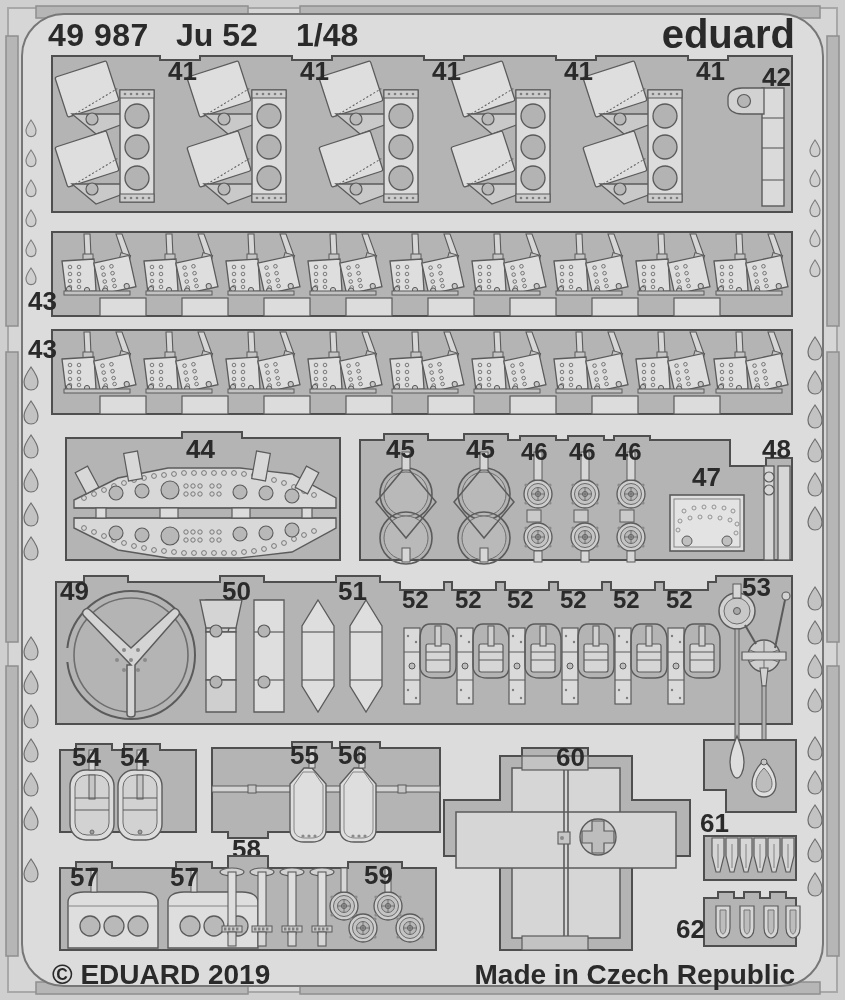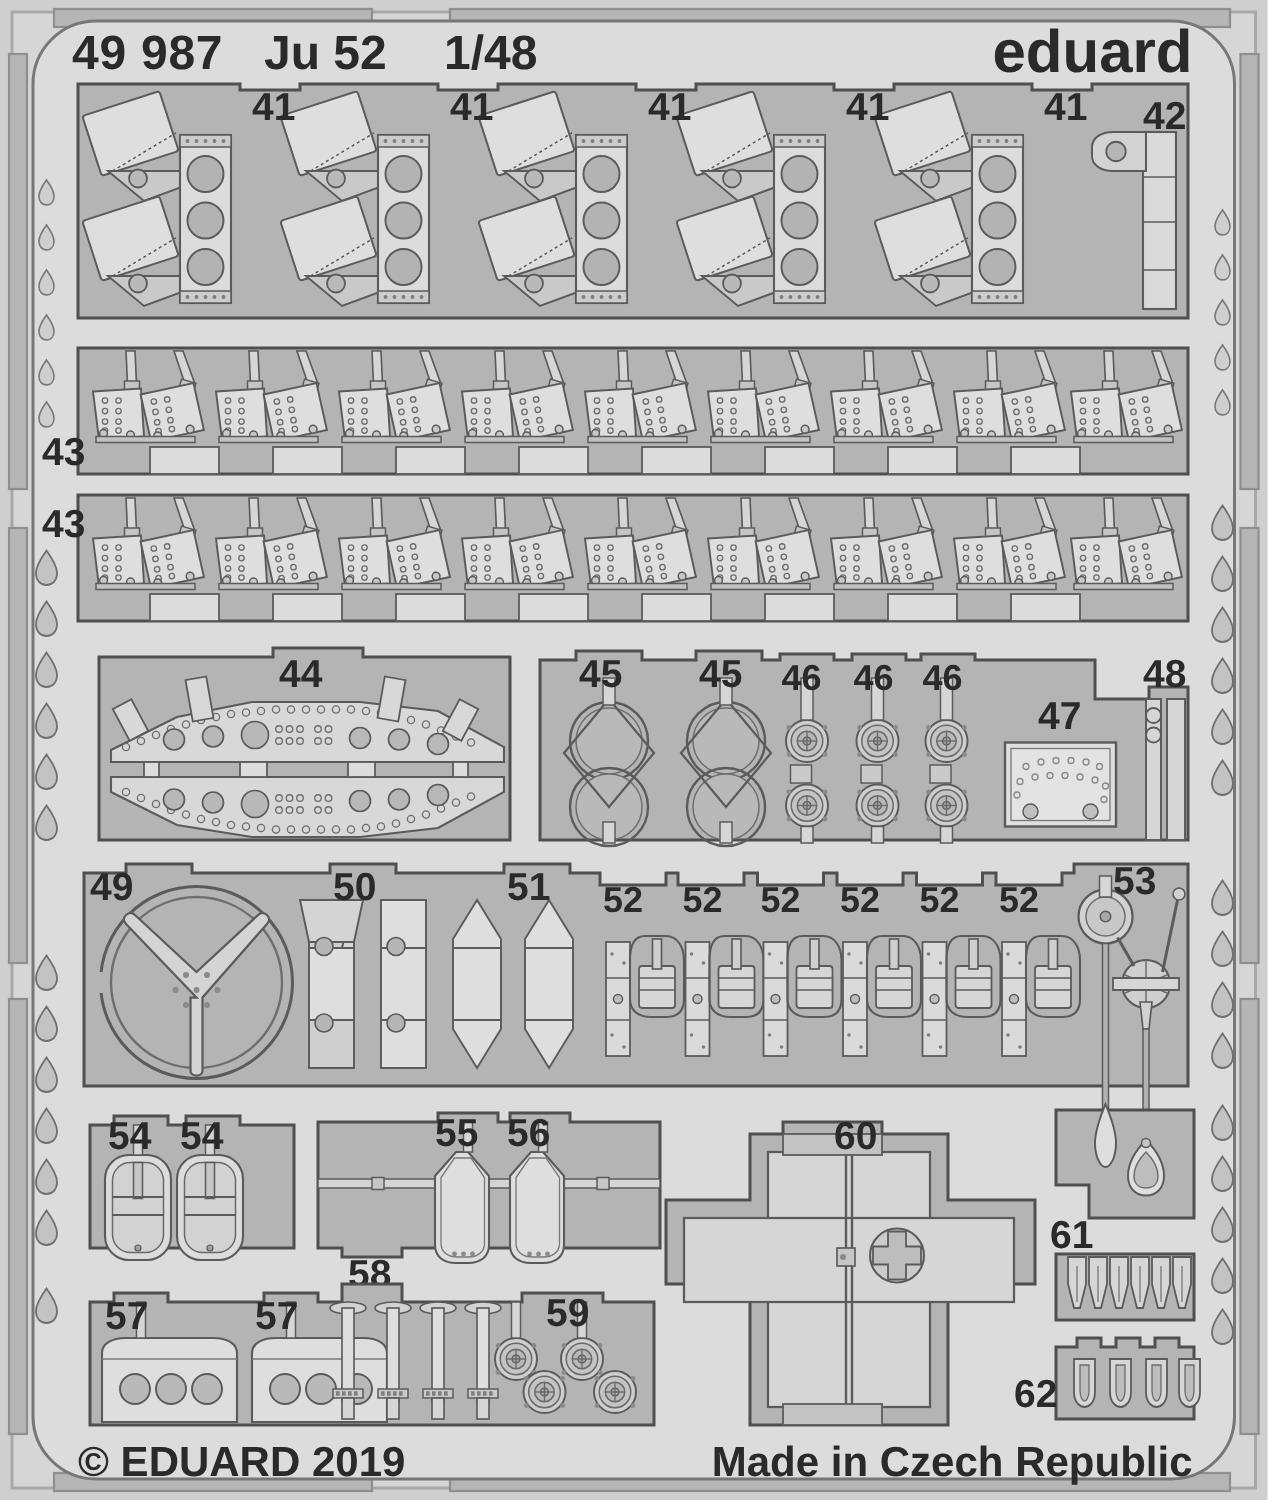--- a/index.html
+++ b/index.html
@@ -8,21 +8,21 @@
     background: #ffffff;
   }
   body {
     font-family: "Liberation Sans", sans-serif;
   }
   #sheet {
     position: relative;
     width: 845px;
     height: 1000px;
     overflow: hidden;
-    background: #f9a8d4;
+    background: #737373;
   }
   #sheet svg {
     display: block;
   }
   .lbl {
     font-family: "Liberation Sans", sans-serif;
     font-weight: bold;
     fill: #2a2a2a;
   }
 </style>

